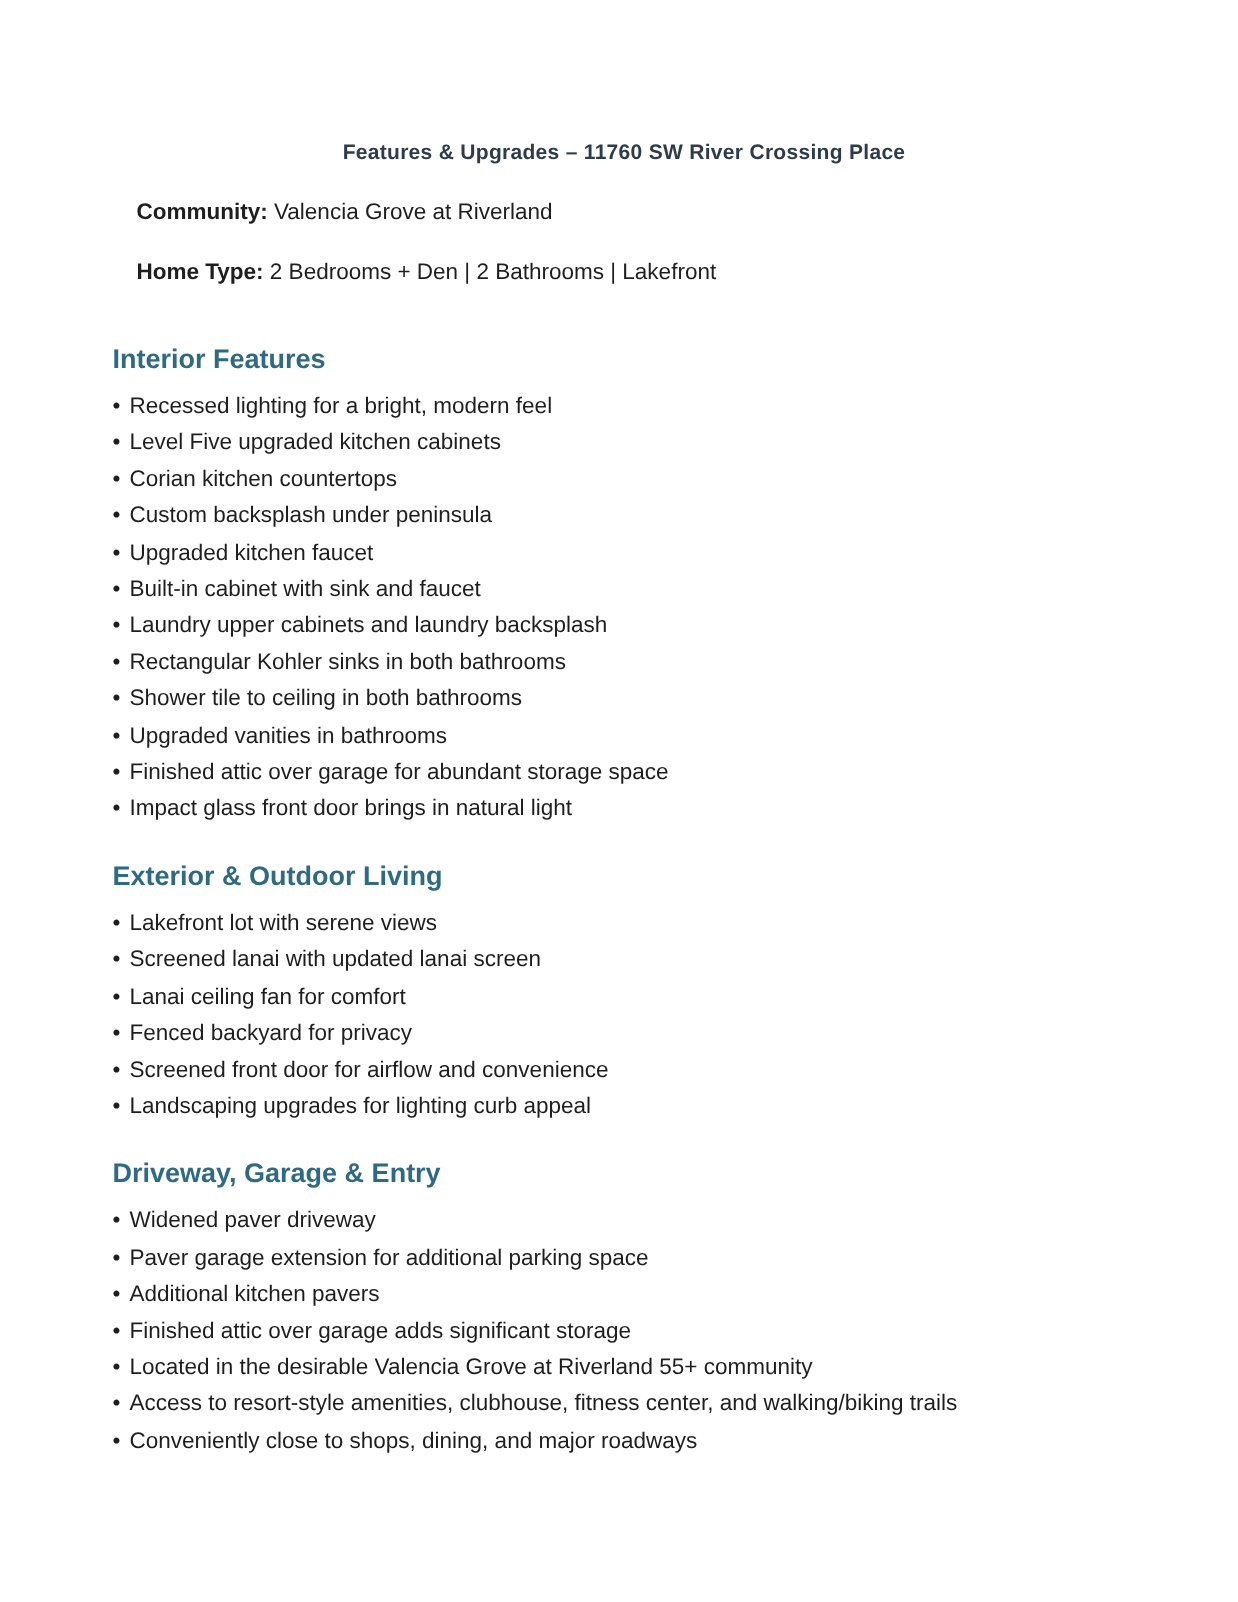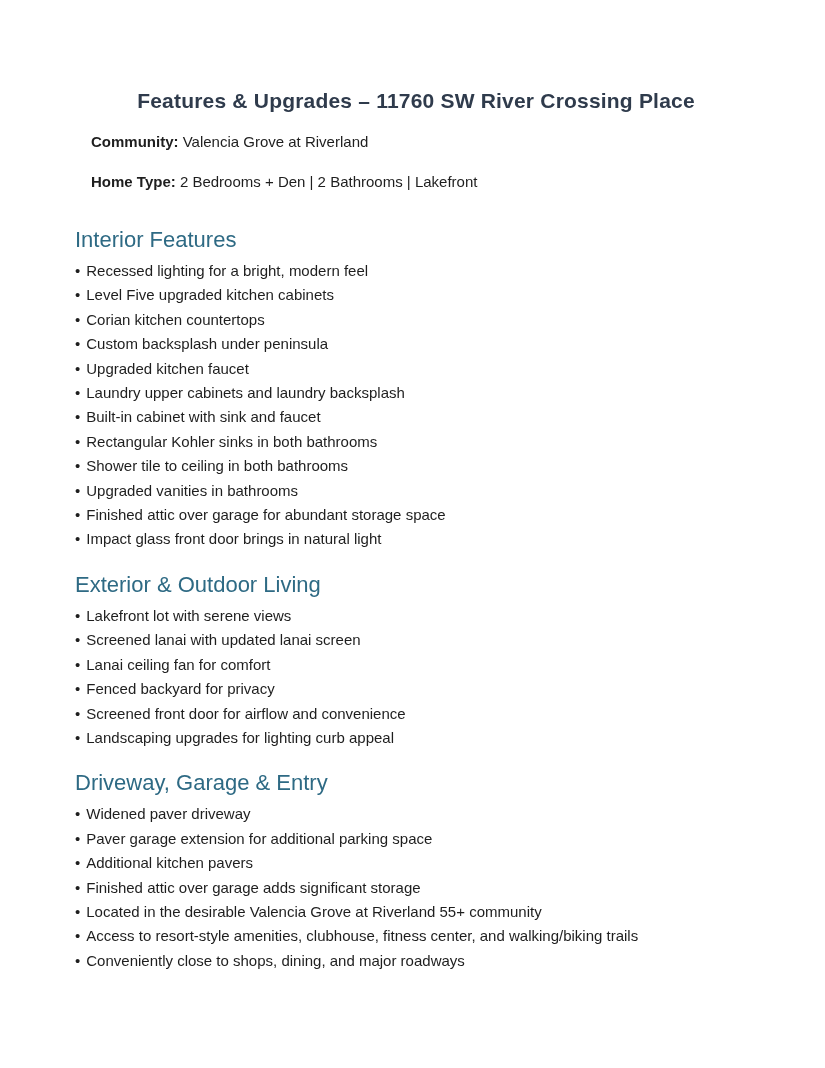--- a/index.html
+++ b/index.html
@@ -15,39 +15,39 @@
     font-family:"Liberation Sans","DejaVu Sans",sans-serif;
     color:var(--body-color);
     overflow:hidden;
   }
   .page{
     box-sizing:border-box;
     width:825px;height:1068px;
     padding:88px 68px 40px 75px;
   }
   h1.doc-title{
-    font-size:21px;
+    font-size:14px;
     line-height:26px;
     font-weight:bold;
     color:var(--title-color);
     text-align:center;
     margin:0 0 16px 0;
     letter-spacing:0.2px;
   }
   .meta-block{margin:0 0 34px 0;}
   .meta-line{
     font-size:15px;
     line-height:24px;
     margin:16px;
   }
   .meta-line .label{font-weight:bold;}
   h2.sec-heading{
-    font-size:22px;
+    font-size:18px;
     line-height:23px;
-    font-weight:400;
+    font-weight:700;
     color:var(--heading-color);
     margin:21px 0 8px 0;
   }
   p.bullet{
     font-size:15px;
     line-height:24.4px;
     margin:0;
   }
   p.bullet .dot{
     display:inline-block;
@@ -71,22 +71,22 @@
     </p>
   </div>
 
   <div id="sections">
       <h2 class="sec-heading">Interior Features</h2>
       <p class="bullet"><span class="dot">•</span><span class="bullet-text">Recessed lighting for a bright, modern feel</span></p>
       <p class="bullet"><span class="dot">•</span><span class="bullet-text">Level Five upgraded kitchen cabinets</span></p>
       <p class="bullet"><span class="dot">•</span><span class="bullet-text">Corian kitchen countertops</span></p>
       <p class="bullet"><span class="dot">•</span><span class="bullet-text">Custom backsplash under peninsula</span></p>
       <p class="bullet"><span class="dot">•</span><span class="bullet-text">Upgraded kitchen faucet</span></p>
+      <p class="bullet"><span class="dot">•</span><span class="bullet-text">Built-in cabinet with sink and faucet</span></p>
       <p class="bullet"><span class="dot">•</span><span class="bullet-text">Laundry upper cabinets and laundry backsplash</span></p>
-      <p class="bullet"><span class="dot">•</span><span class="bullet-text">Built-in cabinet with sink and faucet</span></p>
       <p class="bullet"><span class="dot">•</span><span class="bullet-text">Rectangular Kohler sinks in both bathrooms</span></p>
       <p class="bullet"><span class="dot">•</span><span class="bullet-text">Shower tile to ceiling in both bathrooms</span></p>
       <p class="bullet"><span class="dot">•</span><span class="bullet-text">Upgraded vanities in bathrooms</span></p>
       <p class="bullet"><span class="dot">•</span><span class="bullet-text">Finished attic over garage for abundant storage space</span></p>
       <p class="bullet"><span class="dot">•</span><span class="bullet-text">Impact glass front door brings in natural light</span></p>
       <h2 class="sec-heading">Exterior &amp; Outdoor Living</h2>
       <p class="bullet"><span class="dot">•</span><span class="bullet-text">Lakefront lot with serene views</span></p>
       <p class="bullet"><span class="dot">•</span><span class="bullet-text">Screened lanai with updated lanai screen</span></p>
       <p class="bullet"><span class="dot">•</span><span class="bullet-text">Lanai ceiling fan for comfort</span></p>
       <p class="bullet"><span class="dot">•</span><span class="bullet-text">Fenced backyard for privacy</span></p>

